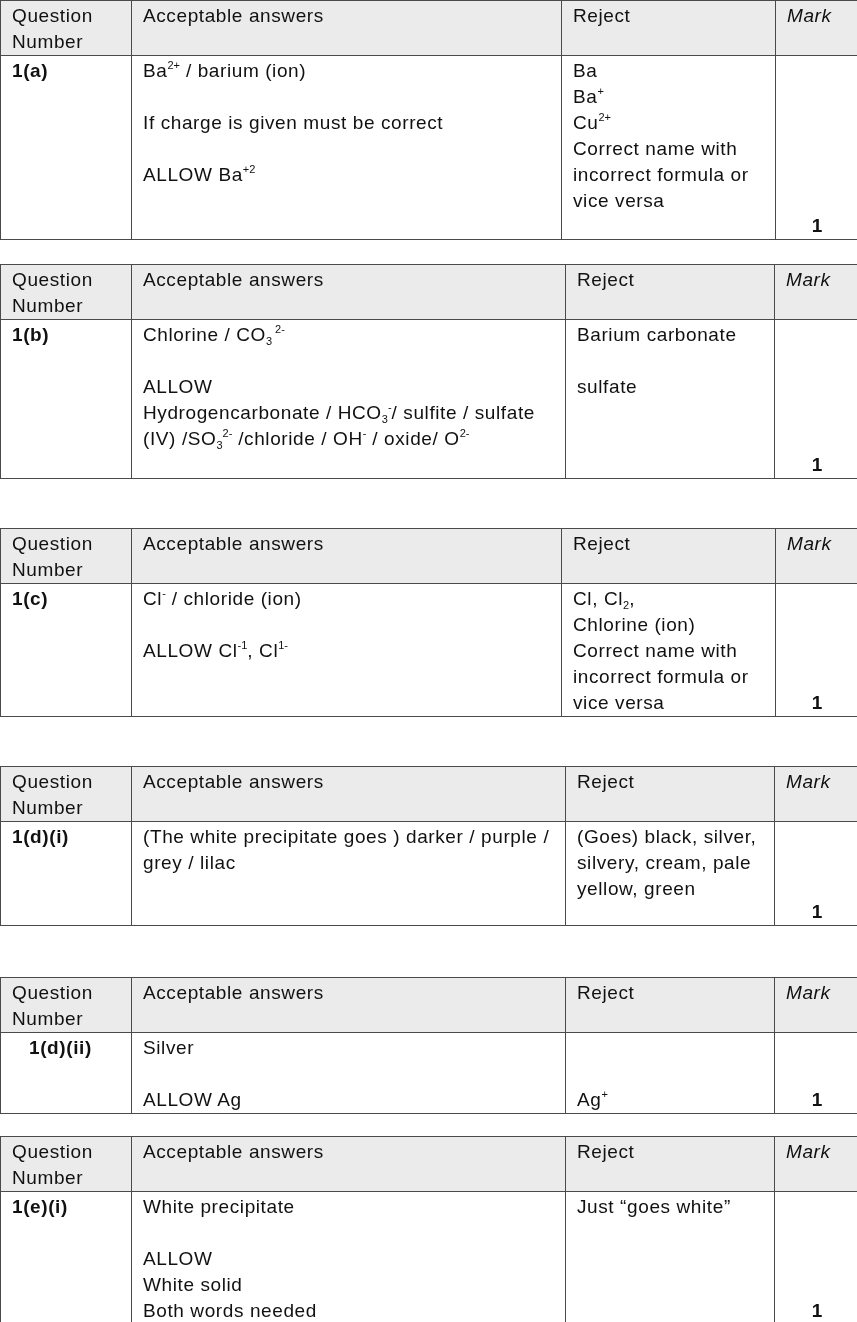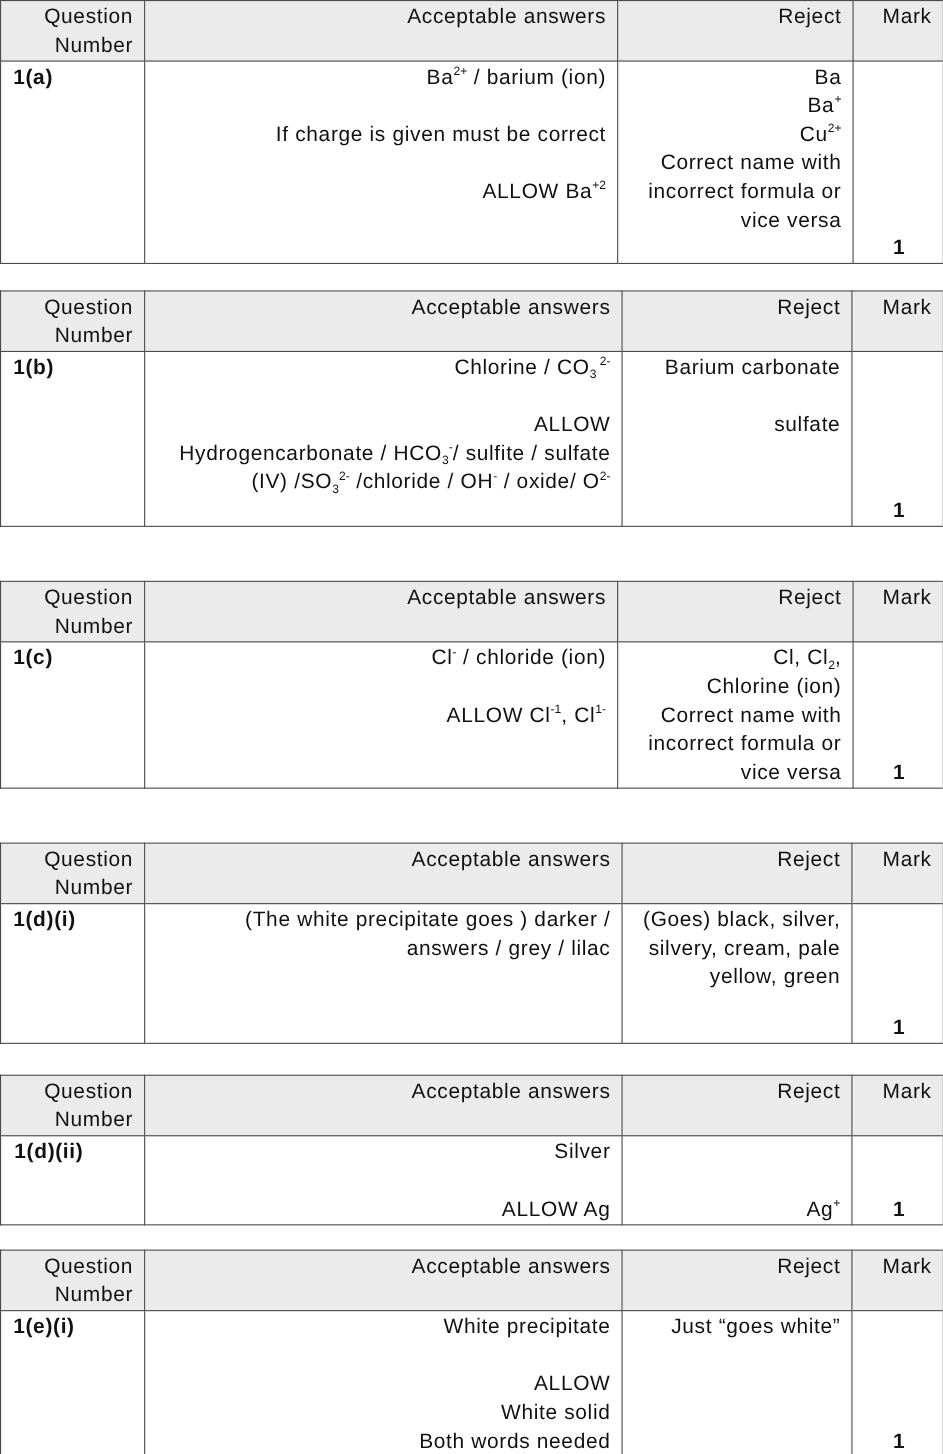--- a/index.html
+++ b/index.html
@@ -11,28 +11,28 @@
   table.ms {
     position: absolute; left: 0; width: 857px;
     border-collapse: collapse; table-layout: fixed;
   }
   table.ms td {
     border: 1.5px solid #4a4a4a;
     vertical-align: top;
     padding: 2px 10px 0 11px;
     line-height: 26px;
   }
-  table.ms tr.hdr td { background: #ebebeb; height: 50px; text-align: right; }
+  table.ms tr.hdr td { background: #ebebeb; height: 50px; }
   td.qn { font-weight: bold; }
   td.mark { text-align: right; vertical-align: bottom !important; font-weight: bold; padding-right: 34px !important; padding-bottom: 0 !important; }
-  td.mark-h { padding-left: 10px; }
+  td.mark-h { padding-left: 10px; font-style: italic; }
   .gap { height: 26px; }
   sup { font-size: 11px; vertical-align: 8px; line-height: 0; letter-spacing: 0; }
   sub { font-size: 11px; vertical-align: -4px; line-height: 0; letter-spacing: 0; }
-  .line { display: block; text-align: right; }
+  .line { display: block; }
 </style>
 </head>
 <body>
 
 <table class="ms" style="top:0;">
   <colgroup>
       <col style="width:131px">
       <col style="width:430px">
       <col style="width:214px">
       <col style="width:82px">
@@ -134,24 +134,24 @@
       <col style="width:209px">
       <col style="width:83px">
     </colgroup>
   <tbody>
       <tr class="hdr">
     <td>Question Number</td>
     <td>Acceptable answers</td>
     <td>Reject</td>
     <td class="mark-h">Mark</td>
   </tr>
-  <tr style="height:127px">
+  <tr style="height:104px">
     <td class="qn">1(d)(i)</td>
     <td>
-      <span class="line">(The white precipitate goes ) darker / answers / grey / lilac</span>
+      <span class="line">(The white precipitate goes ) darker / purple / grey / lilac</span>
     </td>
     <td>
       <span class="line">(Goes) black, silver, silvery, cream, pale yellow, green</span>
     </td>
     <td class="mark">1</td>
   </tr>
 </tbody>
   </table>
 
 <table class="ms" style="top:977px;">
@@ -162,21 +162,21 @@
       <col style="width:83px">
     </colgroup>
   <tbody>
       <tr class="hdr">
     <td>Question Number</td>
     <td>Acceptable answers</td>
     <td>Reject</td>
     <td class="mark-h">Mark</td>
   </tr>
   <tr style="height:80px">
-    <td class="qn" style="padding-left:12px">1(d)(ii)</td>
+    <td class="qn" style="padding-left:28px">1(d)(ii)</td>
     <td>
       <span class="line">Silver</span>
       <div class="gap"></div>
       <span class="line">ALLOW Ag</span>
     </td>
     <td style="vertical-align:bottom">
       <span class="line"><span>Ag</span><sup>+</sup></span>
     </td>
     <td class="mark">1</td>
   </tr>

